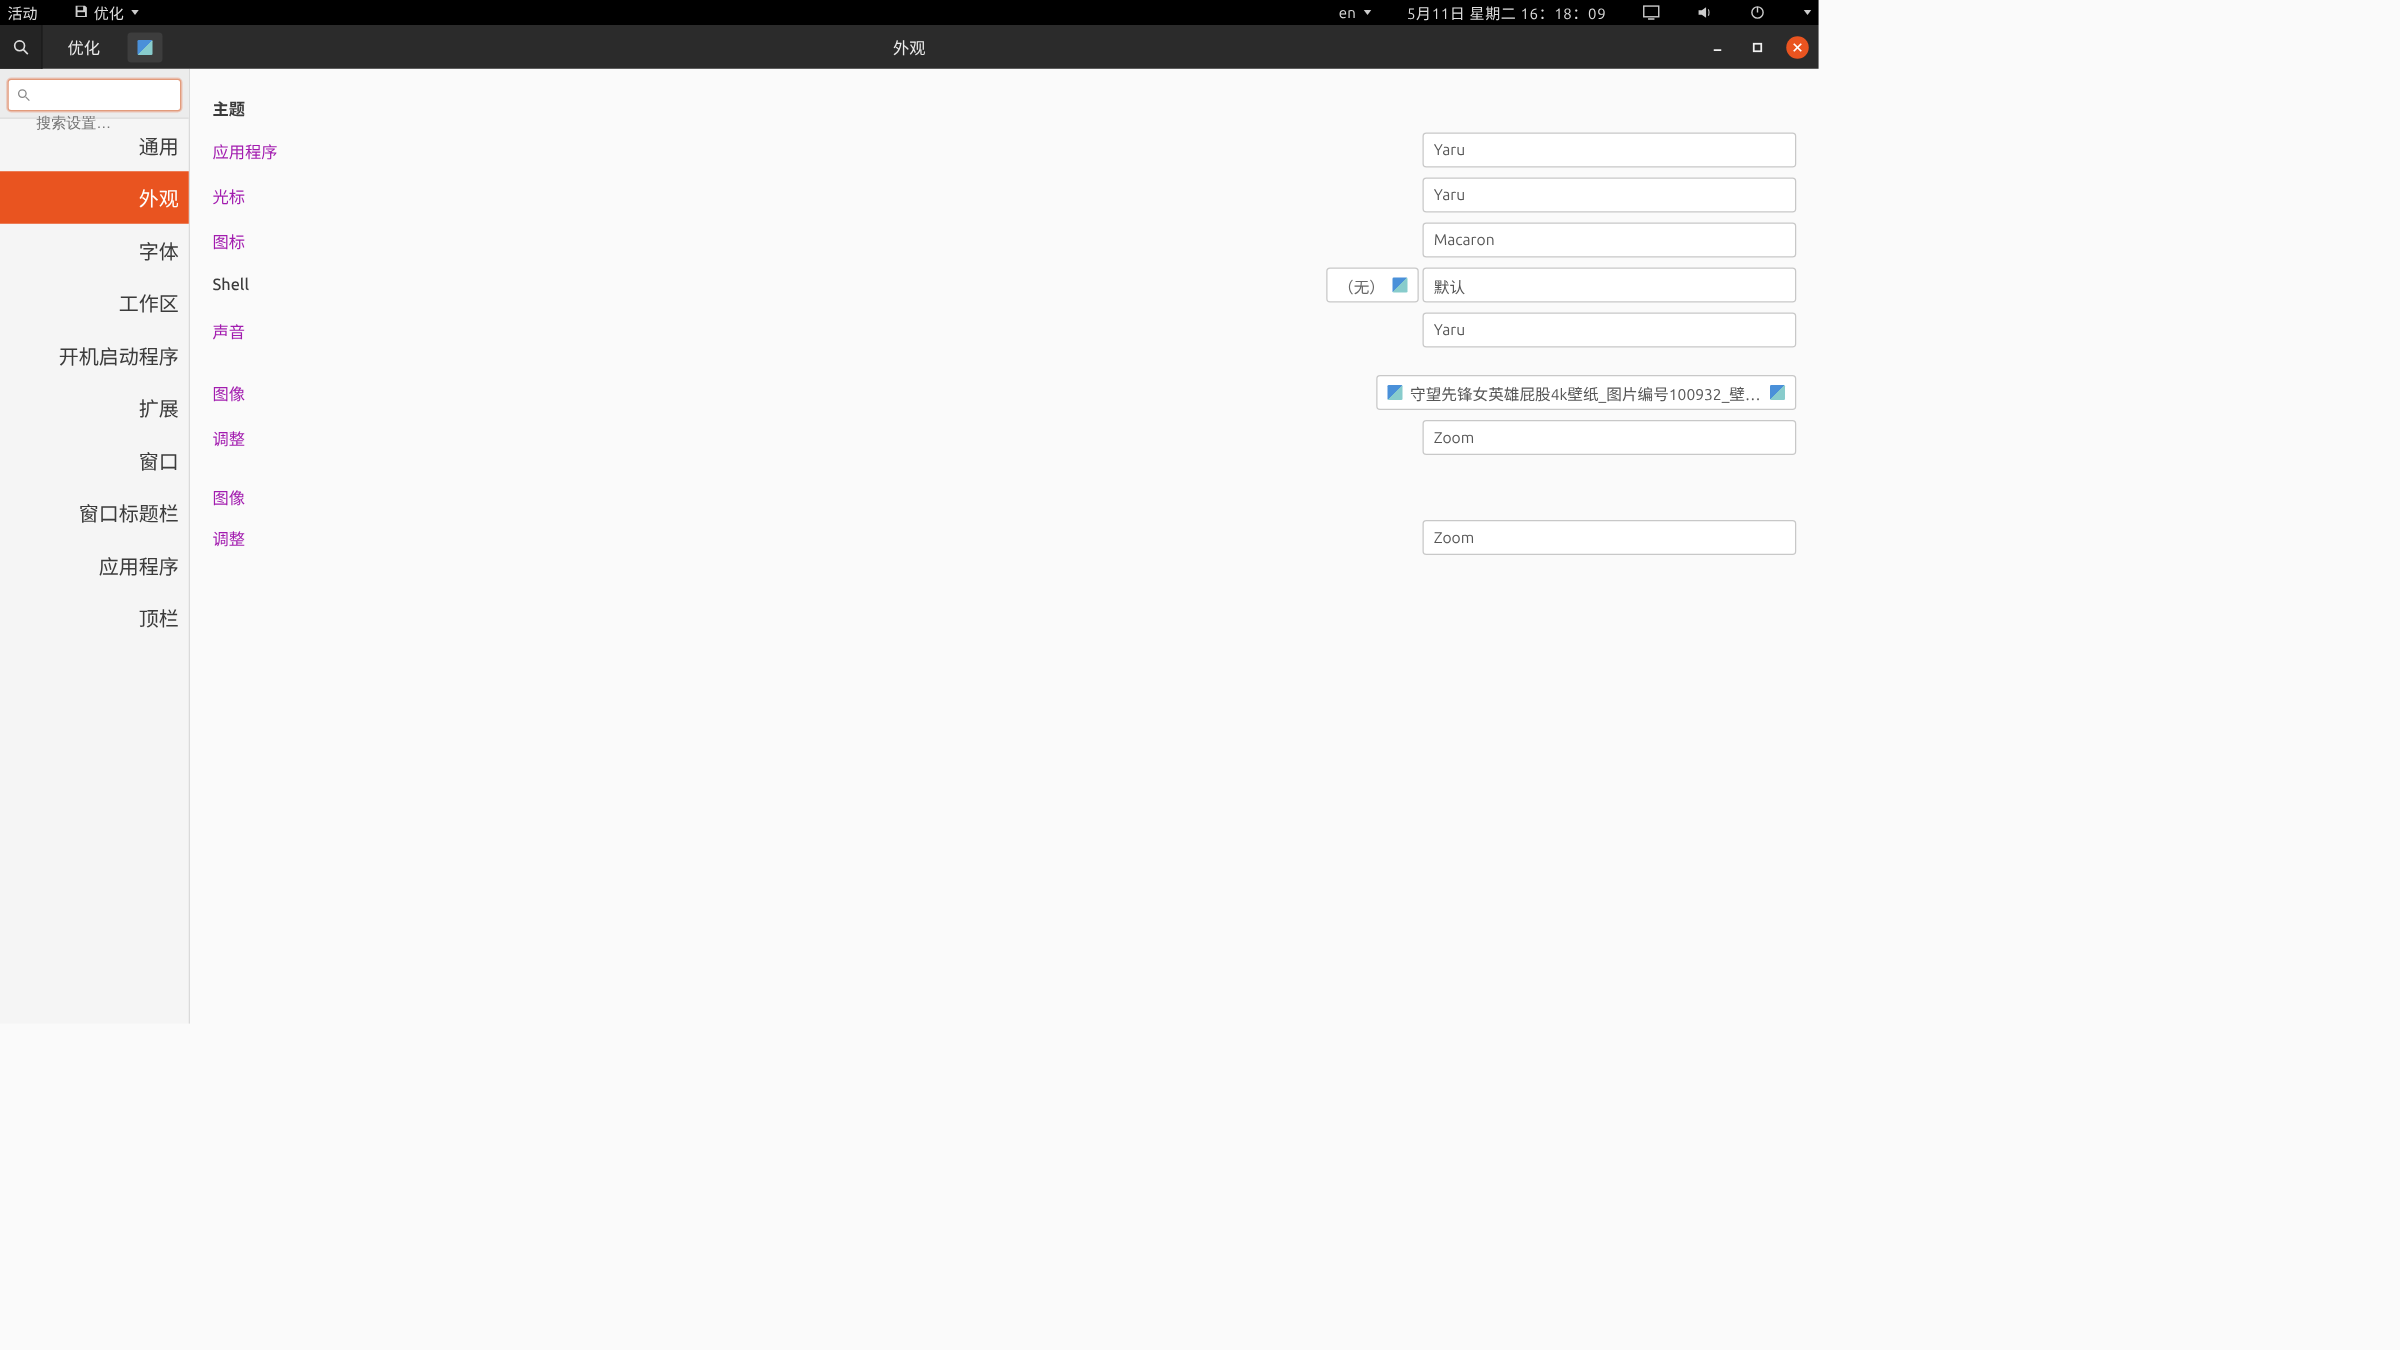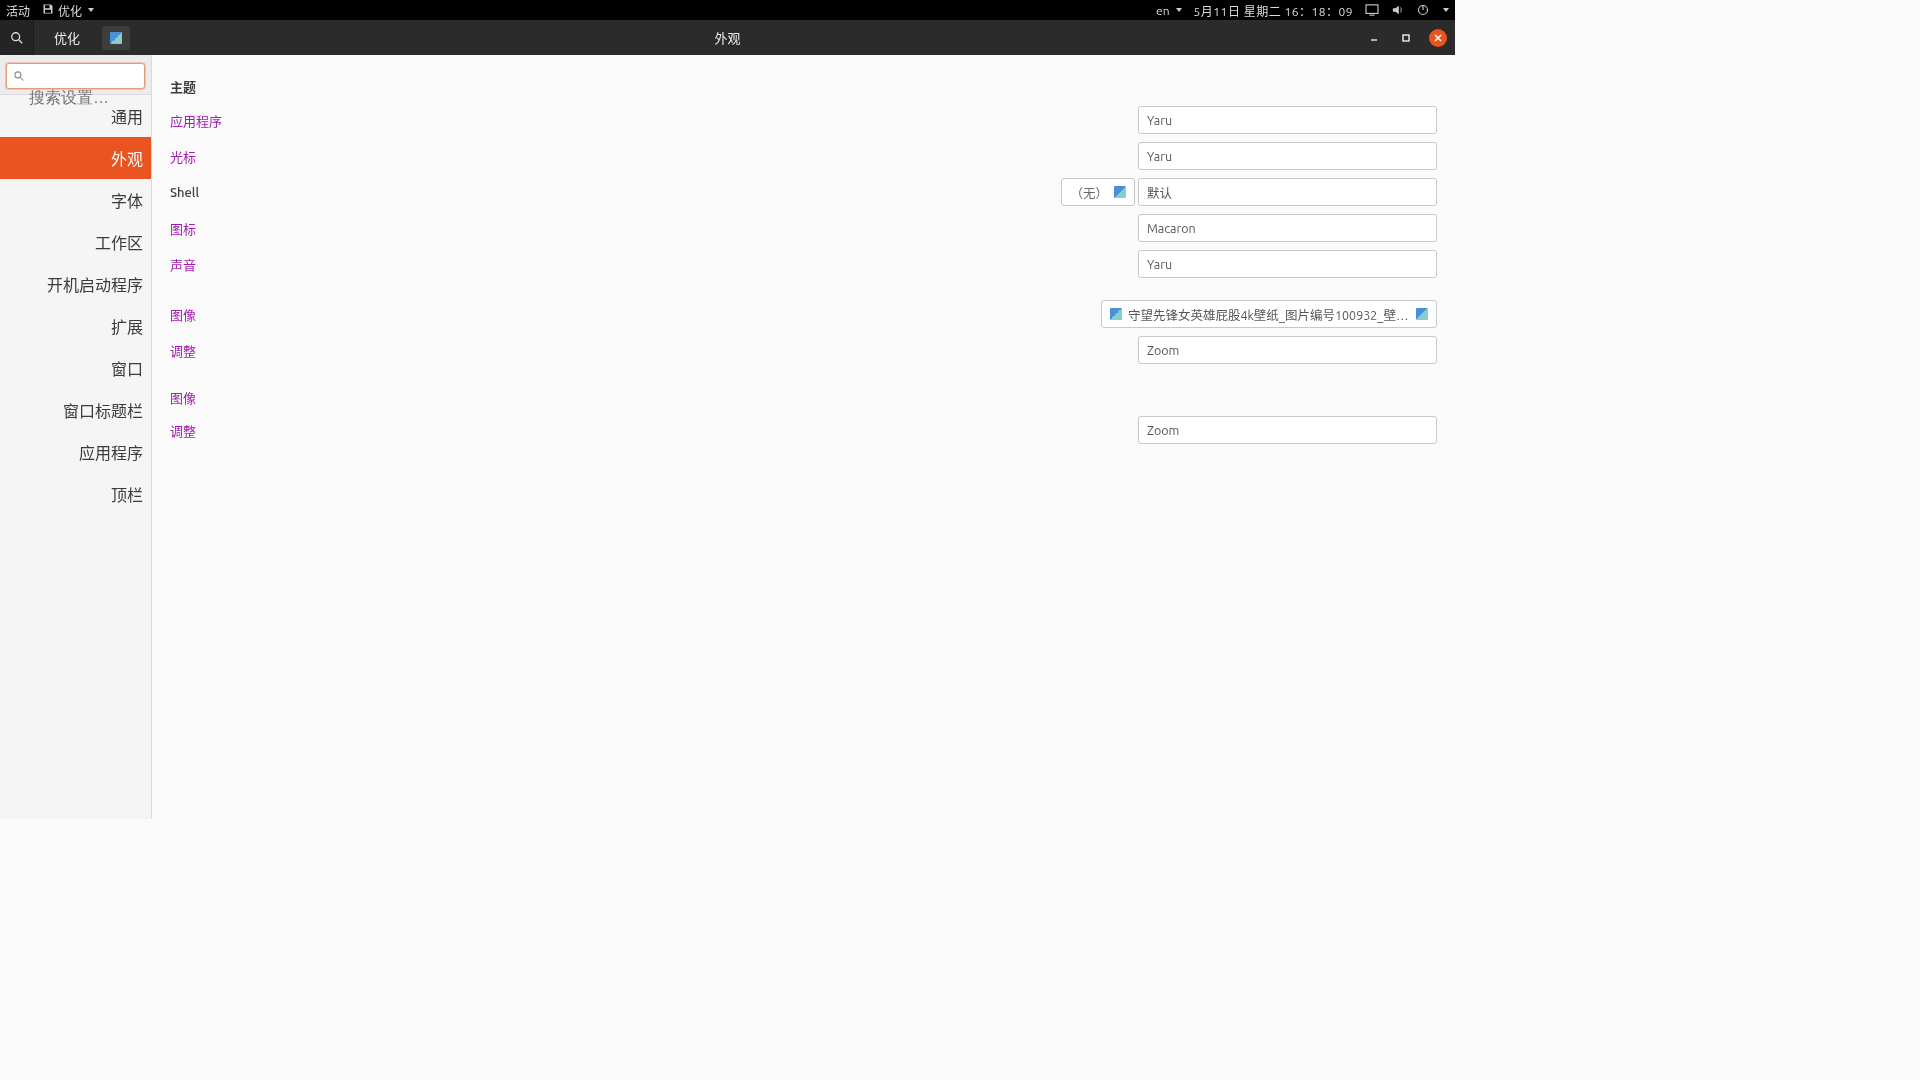--- a/index.html
+++ b/index.html
@@ -15,21 +15,21 @@
   
   .sysbar {
     background: #000;
     color: #ddd;
     height: 20px;
     display: flex;
     align-items: center;
     font-size: 12px;
     padding: 0 6px;
   }
-  .sysbar .left, .sysbar .right { display: flex; align-items: center; gap: 12px; }
+  .sysbar .left, .sysbar .right { display: flex; align-items: center; gap: 29px; }
   .sysbar .center { flex: 1; text-align: center; }
   .sysbar .right { margin-left: auto; }
   .sysbar .item { display: flex; align-items: center; gap: 4px; cursor: default; }
   .sysbar svg { fill: #ccc; }
   .caret-down { width: 0; height: 0; border-left: 3px solid transparent; border-right: 3px solid transparent; border-top: 4px solid #ccc; display:inline-block; margin-left:2px;}
   
   .titlebar {
     background: #2b2b2b;
     height: 35px;
     display: flex;
@@ -93,21 +93,21 @@
   .search-field {
     display:flex;align-items:center;
     border: 1px solid #e29b7c;
     box-shadow: 0 0 0 1px rgba(233,84,32,.25);
     border-radius: 3px;
     background:#fff;
     padding: 3px 6px;
     height: 26px;
   }
   .search-field input {
-    border:none;outline:none;flex:1;font-size:16px;background:transparent;margin-top:44px;
+    border:none;outline:none;flex:1;font-size:12px;background:transparent;margin-top:44px;
   }
   .search-field svg { flex-shrink:0; margin-right:4px; }
   .nav-item {
     padding: 9px 8px;
     font-size: 16px;
     color:#3b3b3b;
     cursor: default;
     border-bottom: 0px solid transparent;
     text-align: right;
   }
@@ -288,34 +288,34 @@
       <div class="label">应用程序</div>
       <div class="spacer"></div>
       <div class="combo">Yaru</div>
     </div>
     <div class="row">
       <div class="label">光标</div>
       <div class="spacer"></div>
       <div class="combo">Yaru</div>
     </div>
     <div class="row">
+      <div class="label">图标</div>
+      <div class="spacer"></div>
+      <div class="combo">Macaron</div>
+    </div>
+    <div class="row">
       <div class="label" style="font-weight:500;color:#3b3b3b;">Shell</div>
       <div class="spacer"></div>
       <div class="btn-none">
         <span>（无）</span>
         <span class="img-icon"></span>
       </div>
       <div class="combo">默认</div>
     </div>
     <div class="row">
-      <div class="label">图标</div>
-      <div class="spacer"></div>
-      <div class="combo">Macaron</div>
-    </div>
-    <div class="row">
       <div class="label">声音</div>
       <div class="spacer"></div>
       <div class="combo">Yaru</div>
     </div>
 
     <div class="section-gap"></div>
 
     <div class="row">
       <div class="label">图像</div>
       <div class="spacer"></div>

